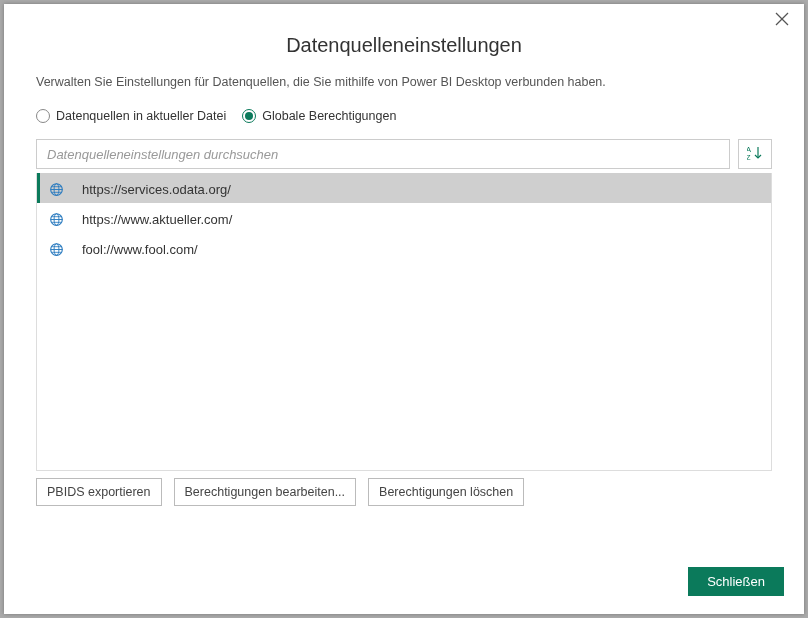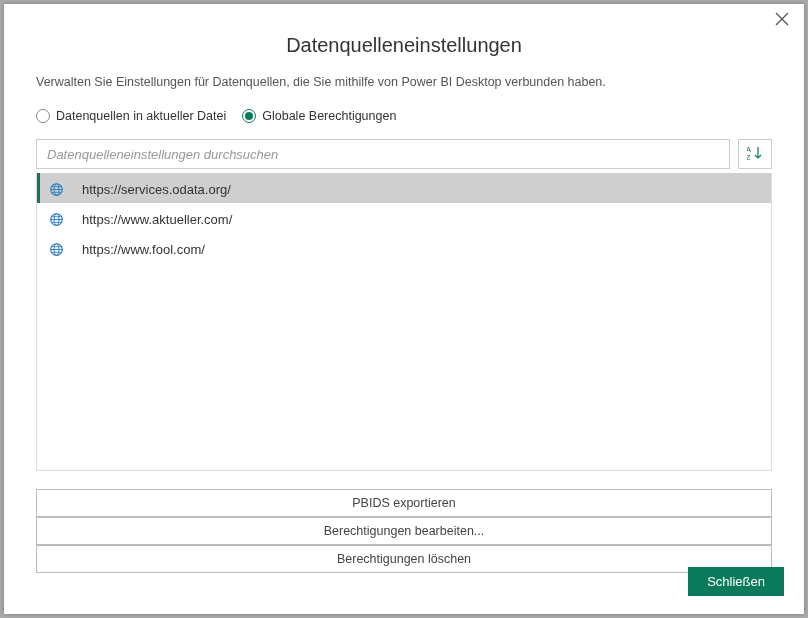--- a/index.html
+++ b/index.html
@@ -65,21 +65,21 @@
       background: #fff;
     }
     .list-item {
       display: flex; align-items: flex-end; gap: 18px;
       padding: 6px 12px; height: 30px;
       font-size: 13px; color: #333;
       cursor: pointer;
     }
     .list-item.selected { background: #cfcfcf; border-left: 3px solid #0b7a5b; padding-left: 9px; }
     .globe-icon { color: #2b7bbf; display: inline-flex; }
-    .action-row { display: flex; gap: 0; margin-top: 18px; flex-direction: column; }
+    .action-row { display: flex; gap: 12px; margin-top: 7px; }
     .btn {
       border: 1px solid #bbb; background: #fff; color: #444;
       padding: 5px 10px; font-size: 12.5px; cursor: pointer;
       min-width: 100px;
       height: 28px;
     }
     .footer { position: absolute; bottom: 18px; right: 20px; }
     .btn-primary { background: #0b7a5b; border: 1px solid #0b7a5b; color: #fff; padding: 6px 18px; font-size: 13px; cursor: pointer; }
   </style>
 </head>
@@ -156,21 +156,21 @@
       <div class="list-item">
         <span class="globe-icon">
           <svg width="15" height="15" viewBox="0 0 16 16">
               <circle cx="8" cy="8" r="6.2" fill="none" stroke="currentColor" stroke-width="1.2"></circle>
               <ellipse cx="8" cy="8" rx="2.6" ry="6.2" fill="none" stroke="currentColor" stroke-width="1"></ellipse>
               <line x1="1.8" y1="8" x2="14.2" y2="8" stroke="currentColor" stroke-width="1"></line>
               <line x1="2.6" y1="5" x2="13.4" y2="5" stroke="currentColor" stroke-width="0.9"></line>
               <line x1="2.6" y1="11" x2="13.4" y2="11" stroke="currentColor" stroke-width="0.9"></line>
             </svg>
         </span>
-        <span>https://www.fool.com/</span>
+        <span>fool://www.fool.com/</span>
       </div>
     </div>
 
     <div class="action-row">
       <button class="btn">PBIDS exportieren</button>
       <button class="btn">Berechtigungen bearbeiten...</button>
       <button class="btn">Berechtigungen löschen</button>
     </div>
   </div>
 

